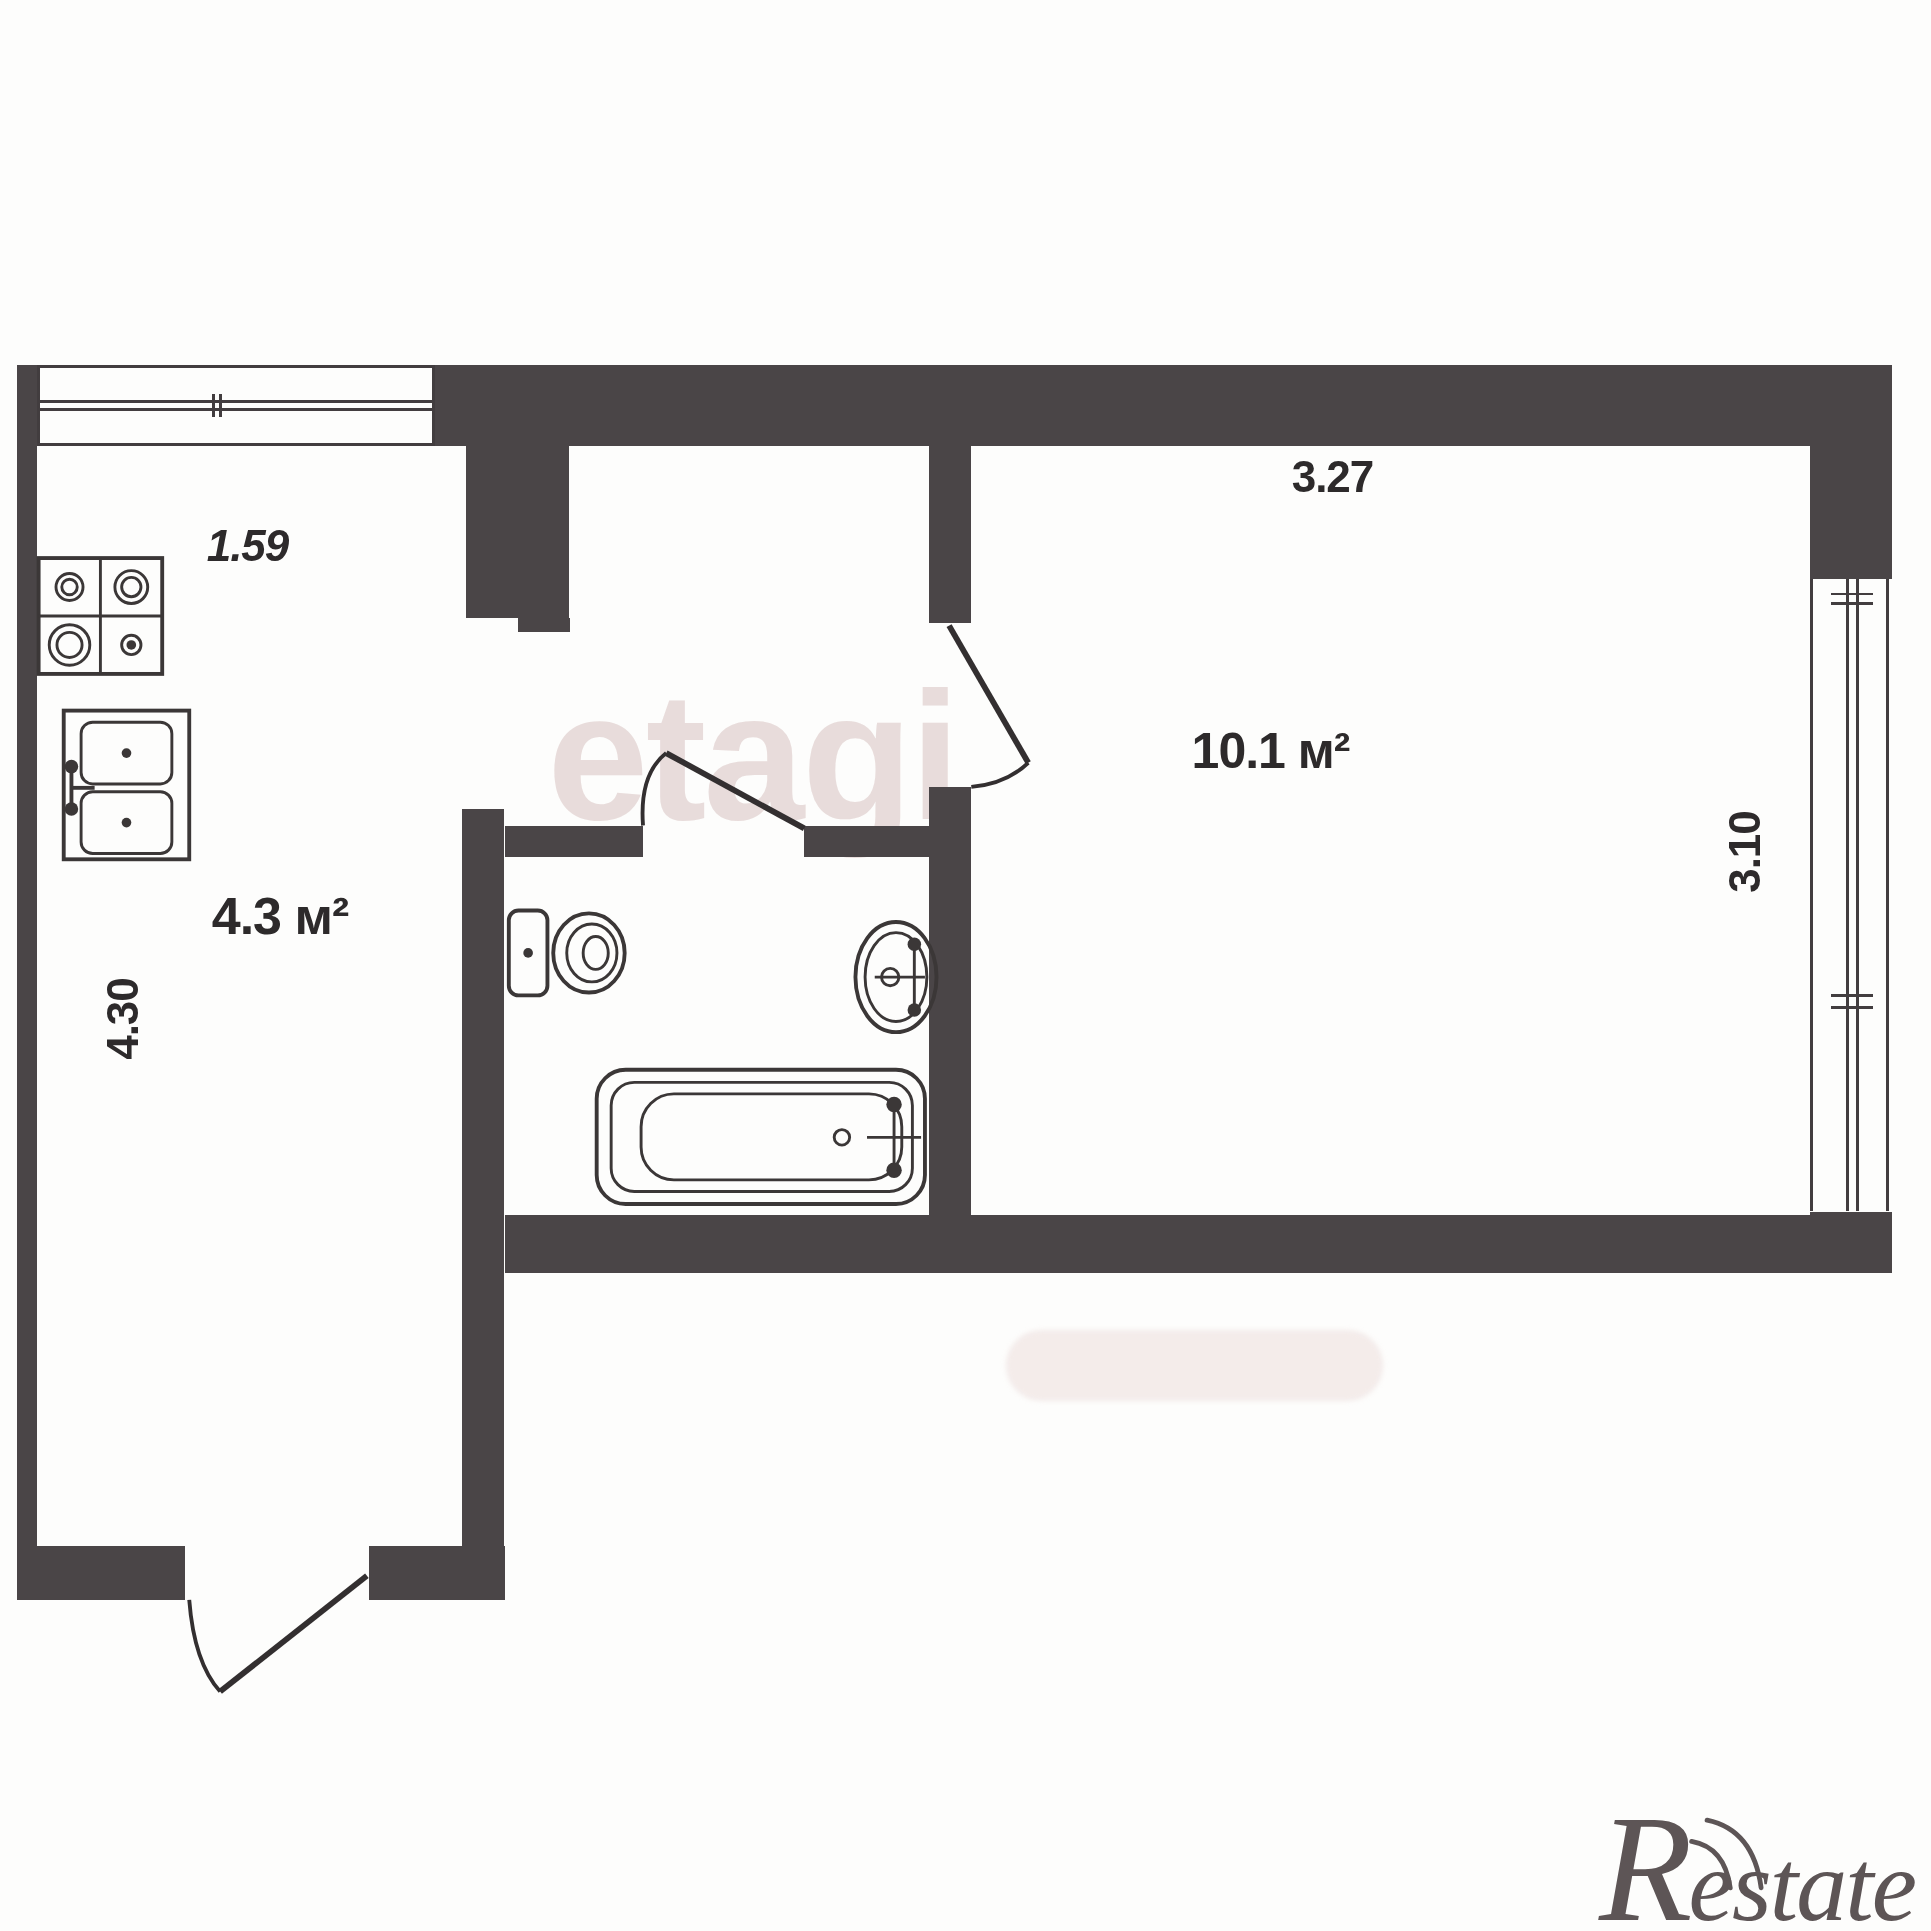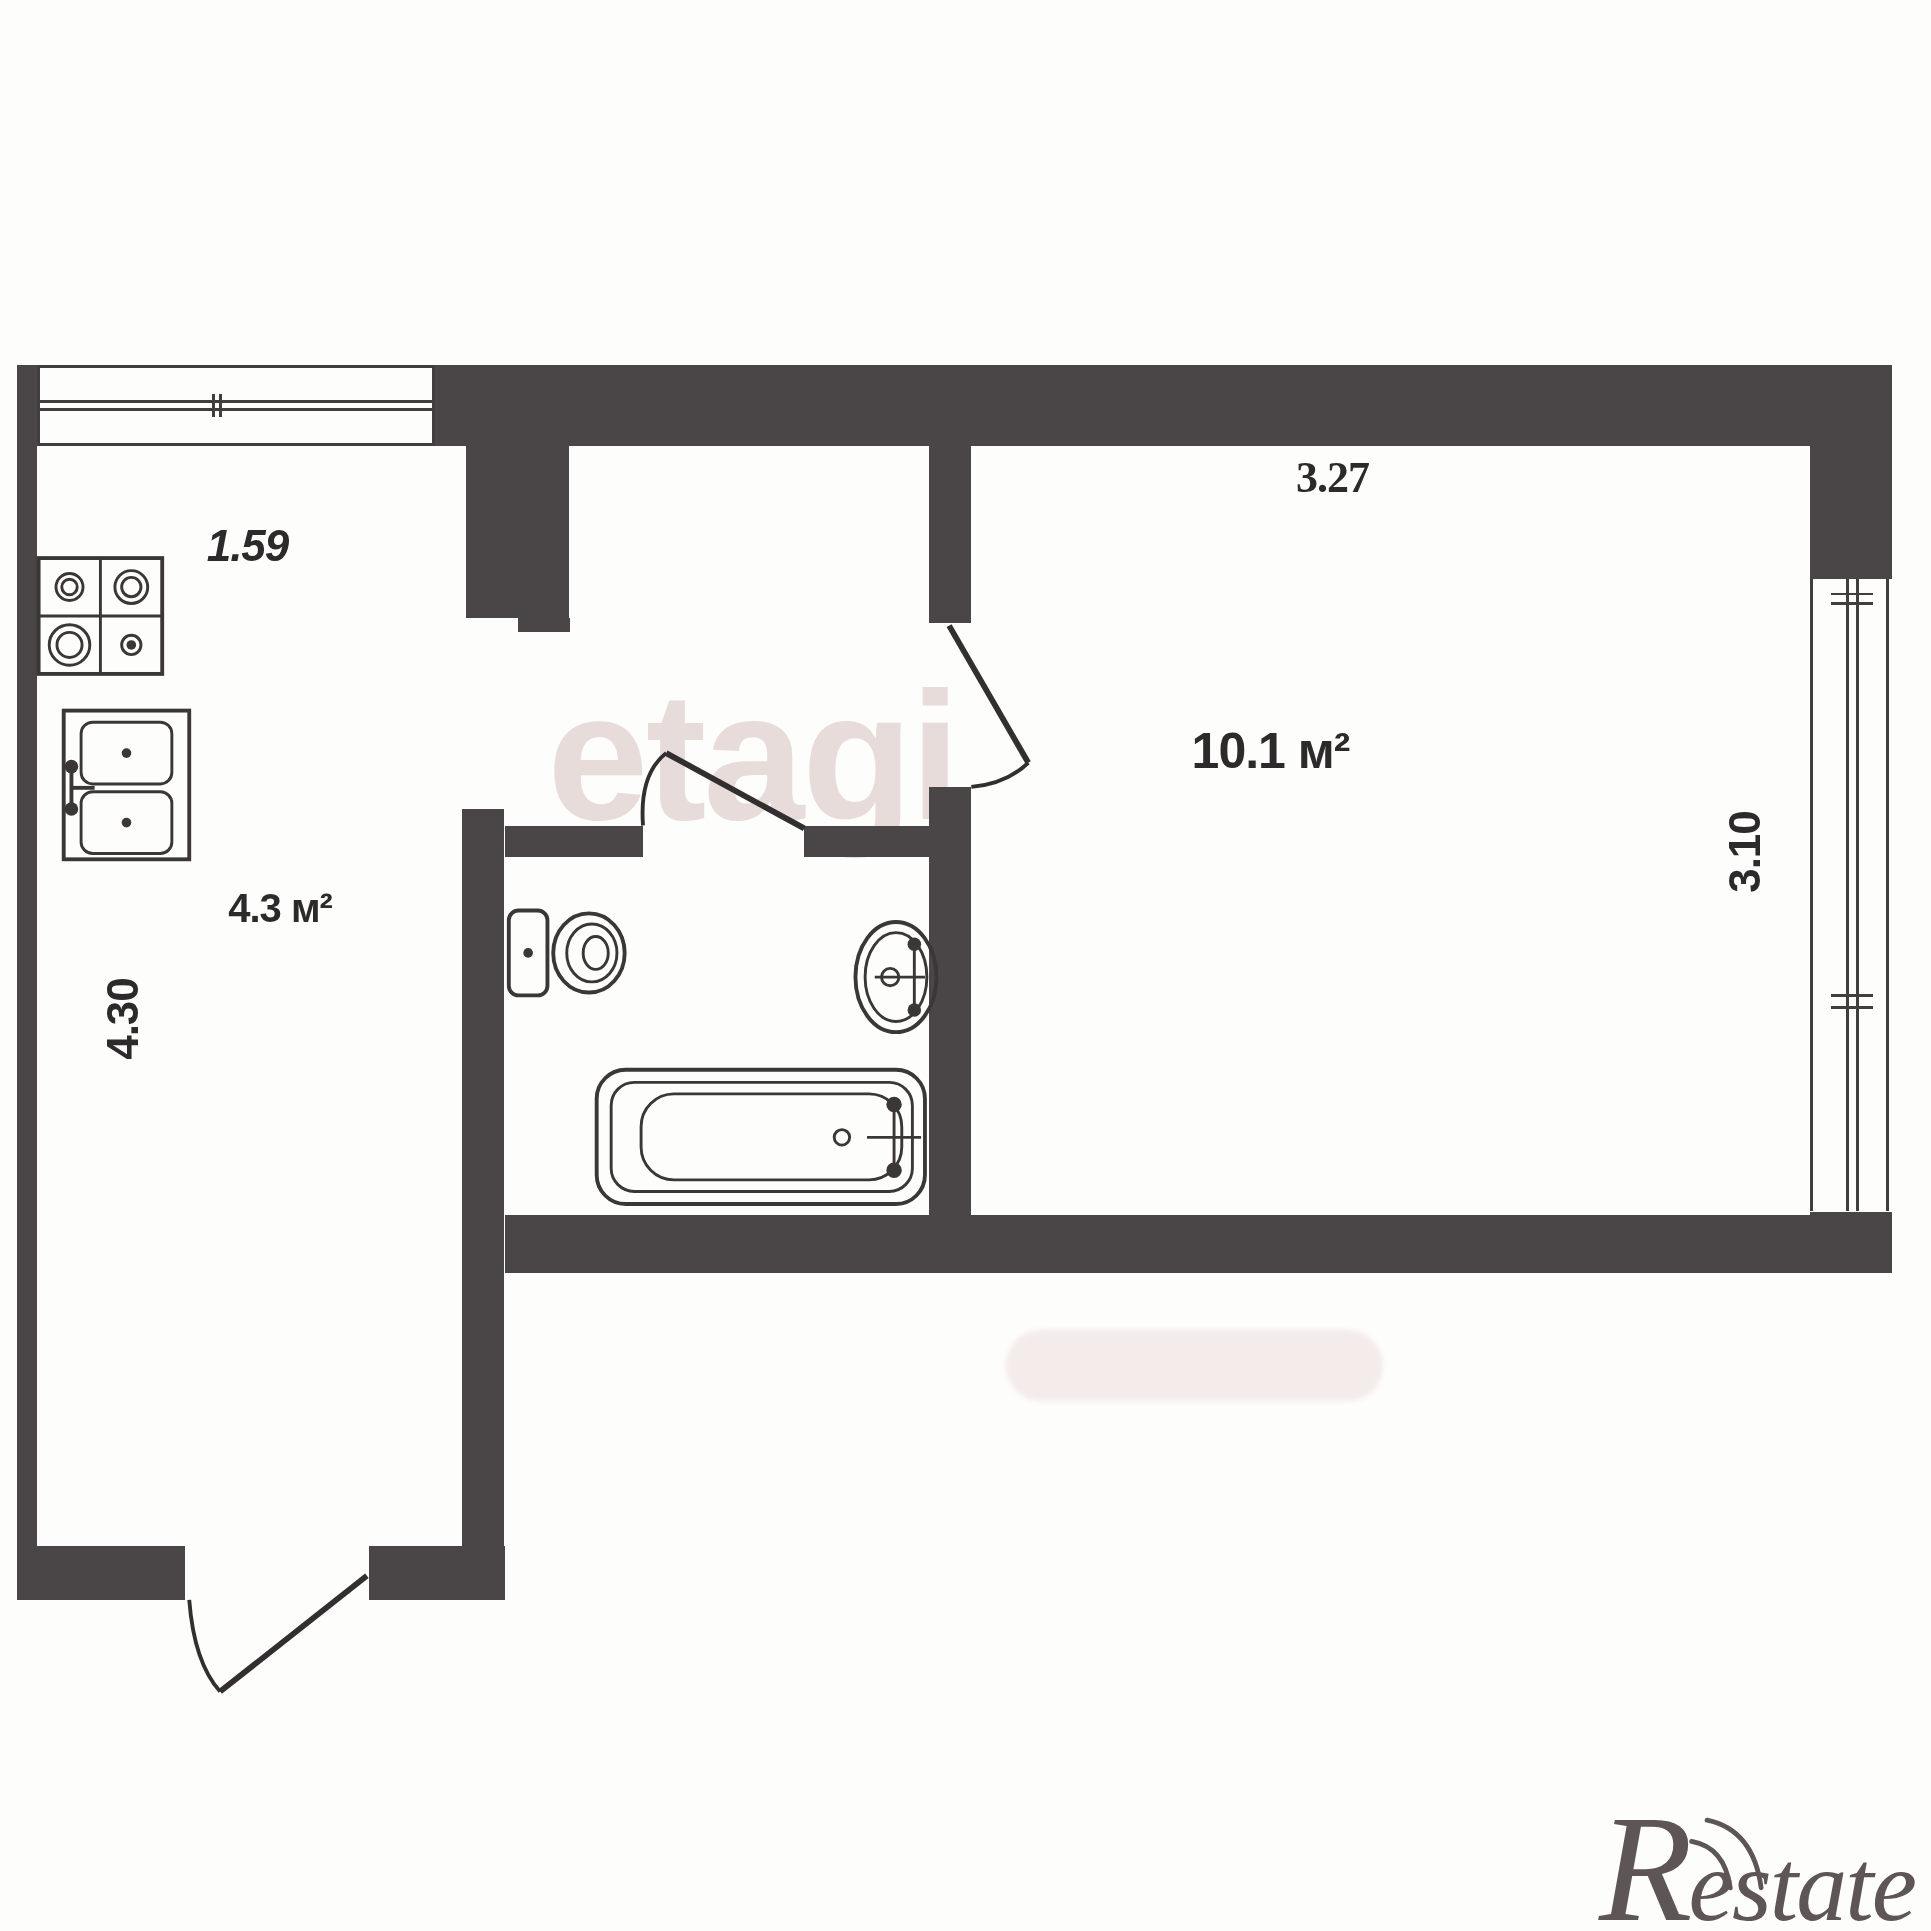--- a/index.html
+++ b/index.html
@@ -140,25 +140,25 @@
     </g>
 
     <g>
       <line class="door" x1="983" y1="648" x2="1065" y2="790"></line>
       <path class="arc" d="M 1065,790 Q 1042,812 1006,815"></path>
     </g>
   </svg>
 
   <div class="lbl" style="left:180px;top:521px;width:135px;font-size:44px;font-style:italic;">1.59</div>
 
-  <div class="lbl" style="left:169px;top:886px;width:222px;font-size:40px;">4.3 м²</div>
+  <div class="lbl" style="left:169px;top:886px;width:222px;font-size:52px;">4.3 м²</div>
 
   <div class="lbl rot" style="left:65px;top:994px;width:116px;font-size:44px;">4.30</div>
 
-  <div class="lbl" style="left:1265px;top:452px;width:135px;font-size:44px;font-family:Liberation Serif, serif;">3.27</div>
+  <div class="lbl" style="left:1265px;top:452px;width:135px;font-size:44px;">3.27</div>
 
   <div class="lbl" style="left:1140px;top:722px;width:261px;font-size:50px;">10.1 м²</div>
 
   <div class="lbl rot" style="left:1687px;top:827px;width:116px;font-size:44px;">3.10</div>
 
   <div id="logo">
     <svg width="386" height="193" viewBox="0 0 400 200" style="position:absolute;left:0;top:-11.6px;z-index:5;">
       <path d="M 96,44 q 34,6 40,48" stroke="#5d5556" stroke-width="5" fill="none" stroke-linecap="round"></path>
       <path d="M 112,22 q 48,10 56,70" stroke="#5d5556" stroke-width="5" fill="none" stroke-linecap="round"></path>
     </svg>

